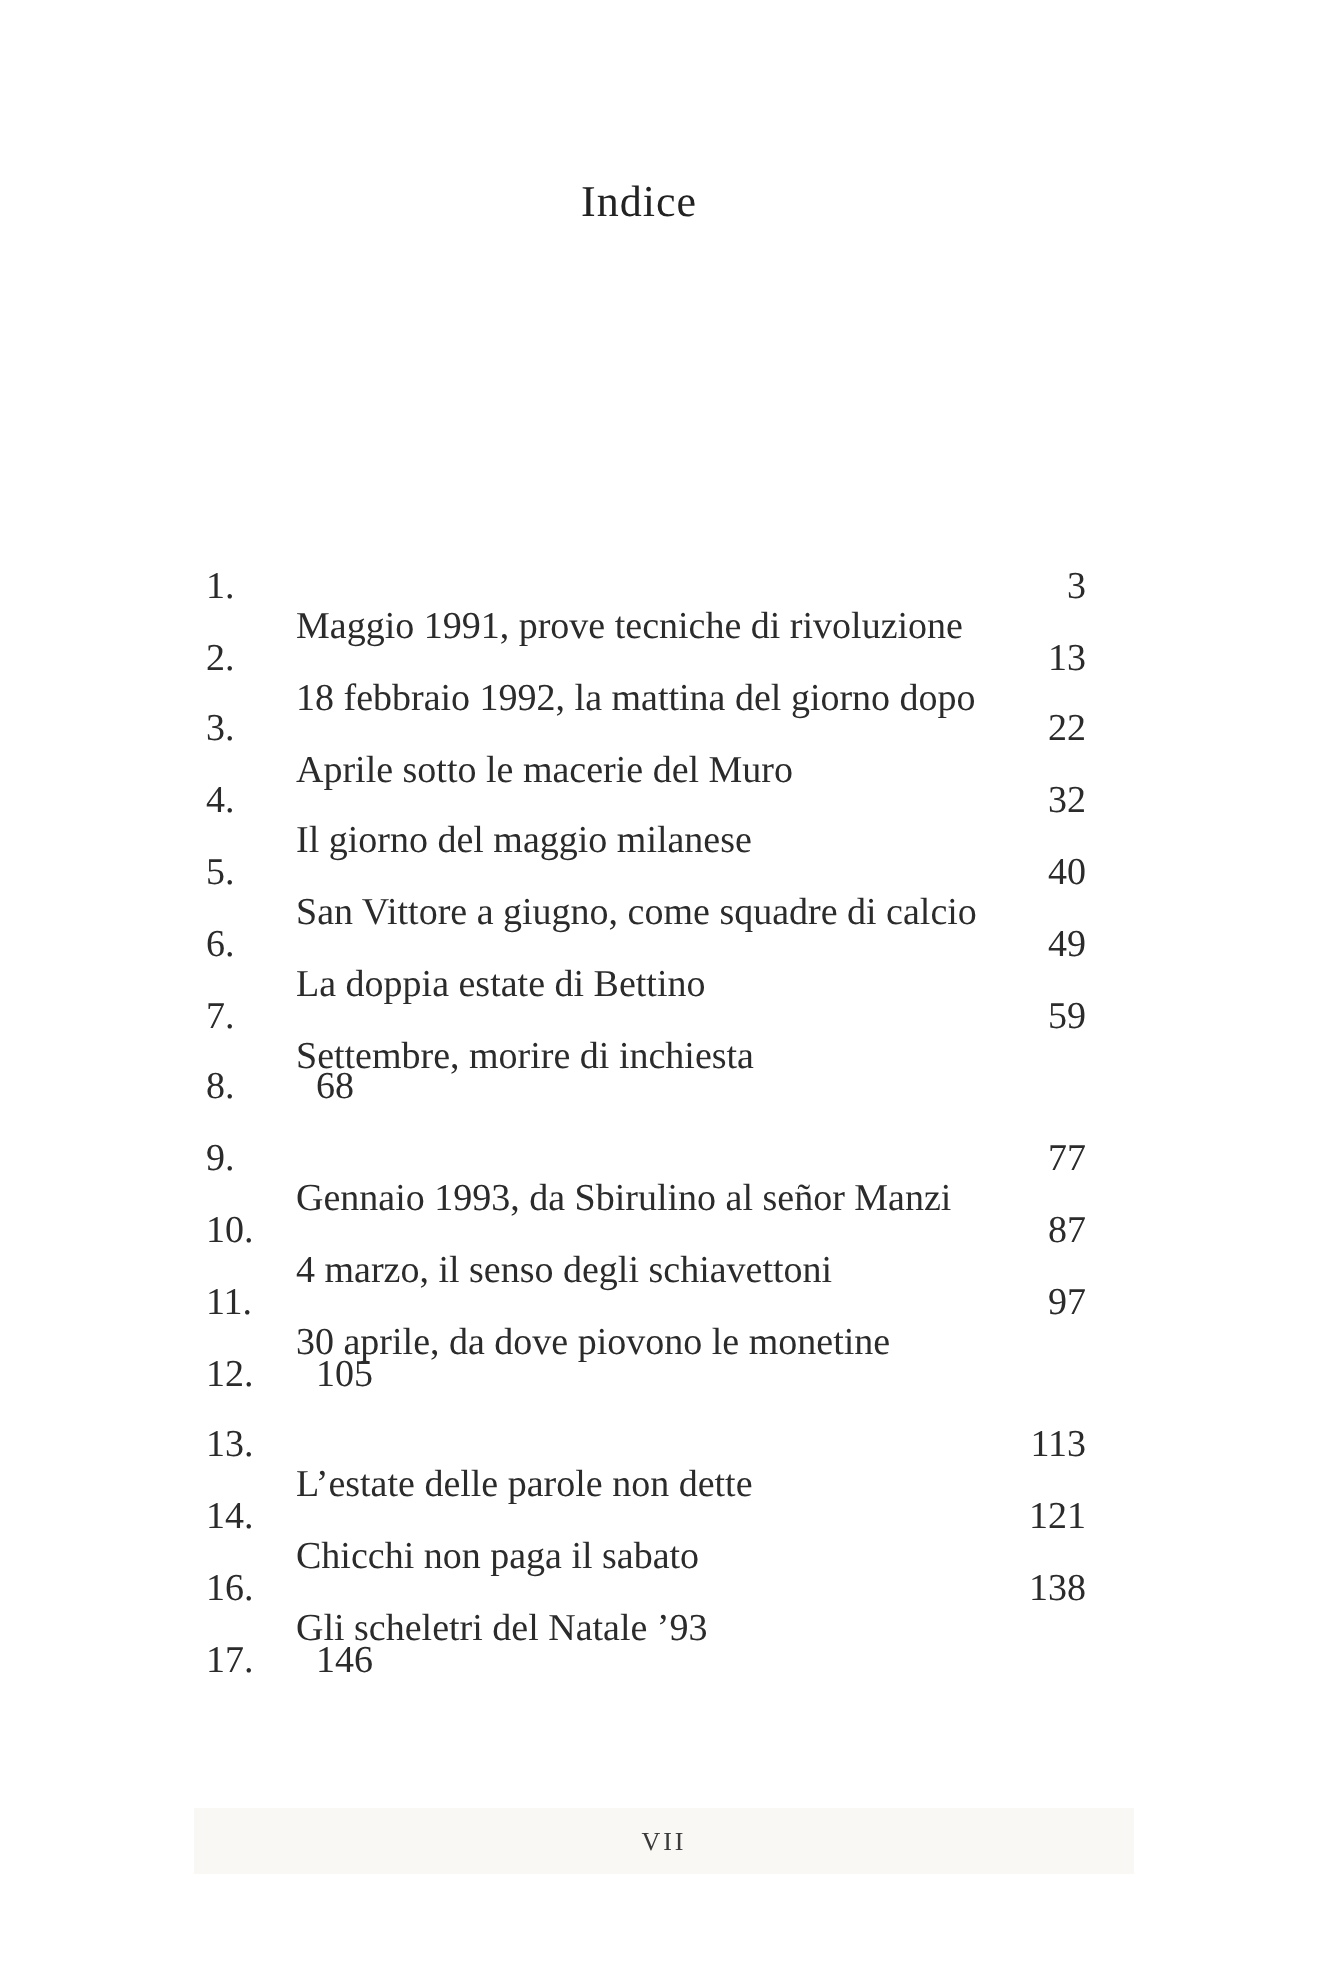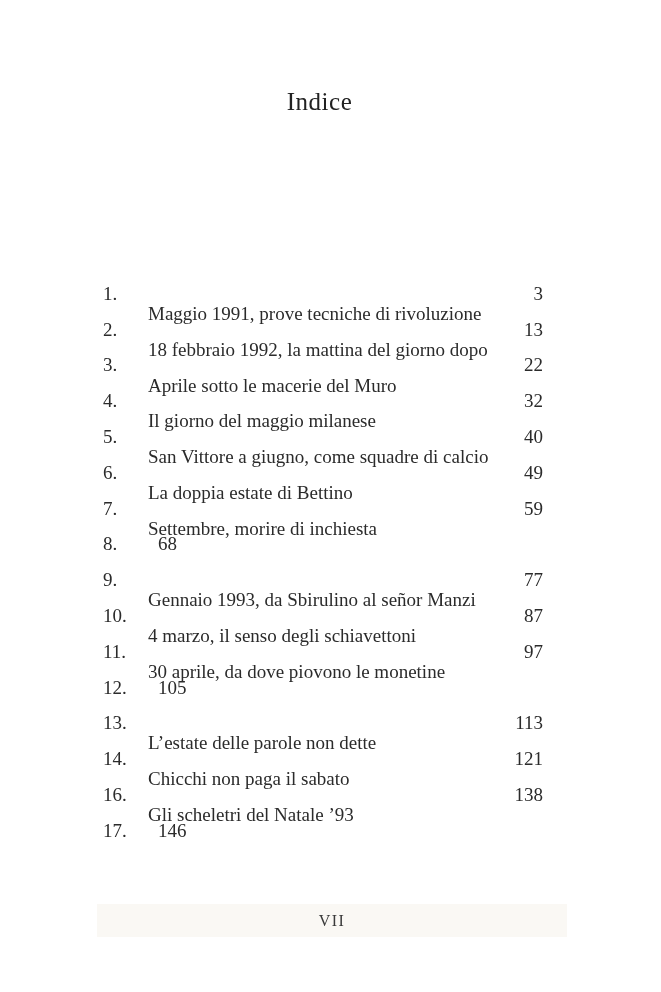--- a/index.html
+++ b/index.html
@@ -15,21 +15,21 @@
     font-family: "Liberation Serif", serif;
     color: #262626;
     overflow: hidden;
   }
   .book-title {
     position: absolute;
     top: 88px;
     left: 0;
     width: 639px;
     text-align: center;
-    font-size: 25px;
+    font-size: 22px;
     font-weight: 400;
     letter-spacing: 0.5px;
     color: #222222;
   }
   .toc {
     position: absolute;
     top: 276px;
     left: 103px;
     width: 440px;
   }
@@ -60,21 +60,21 @@
     top: 904px;
     left: 97px;
     width: 470px;
     height: 33px;
     background: #faf8f4;
     display: flex;
     align-items: center;
     justify-content: center;
   }
   .folio {
-    font-size: 16px;
+    font-size: 13px;
     letter-spacing: 1.5px;
     color: #3a3a3a;
   }
 </style>
 </head>
 <body>
 
 <div class="page">
 
   <div class="book-title">Indice</div>

